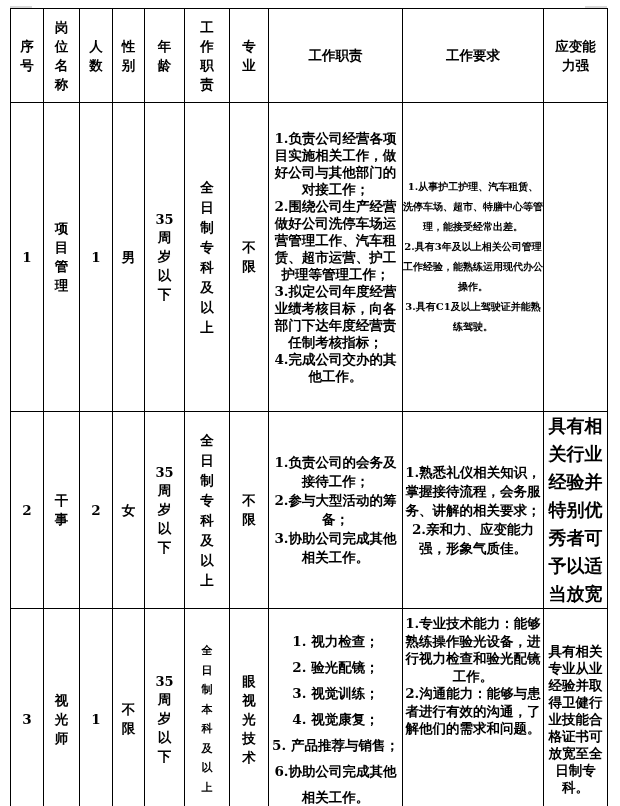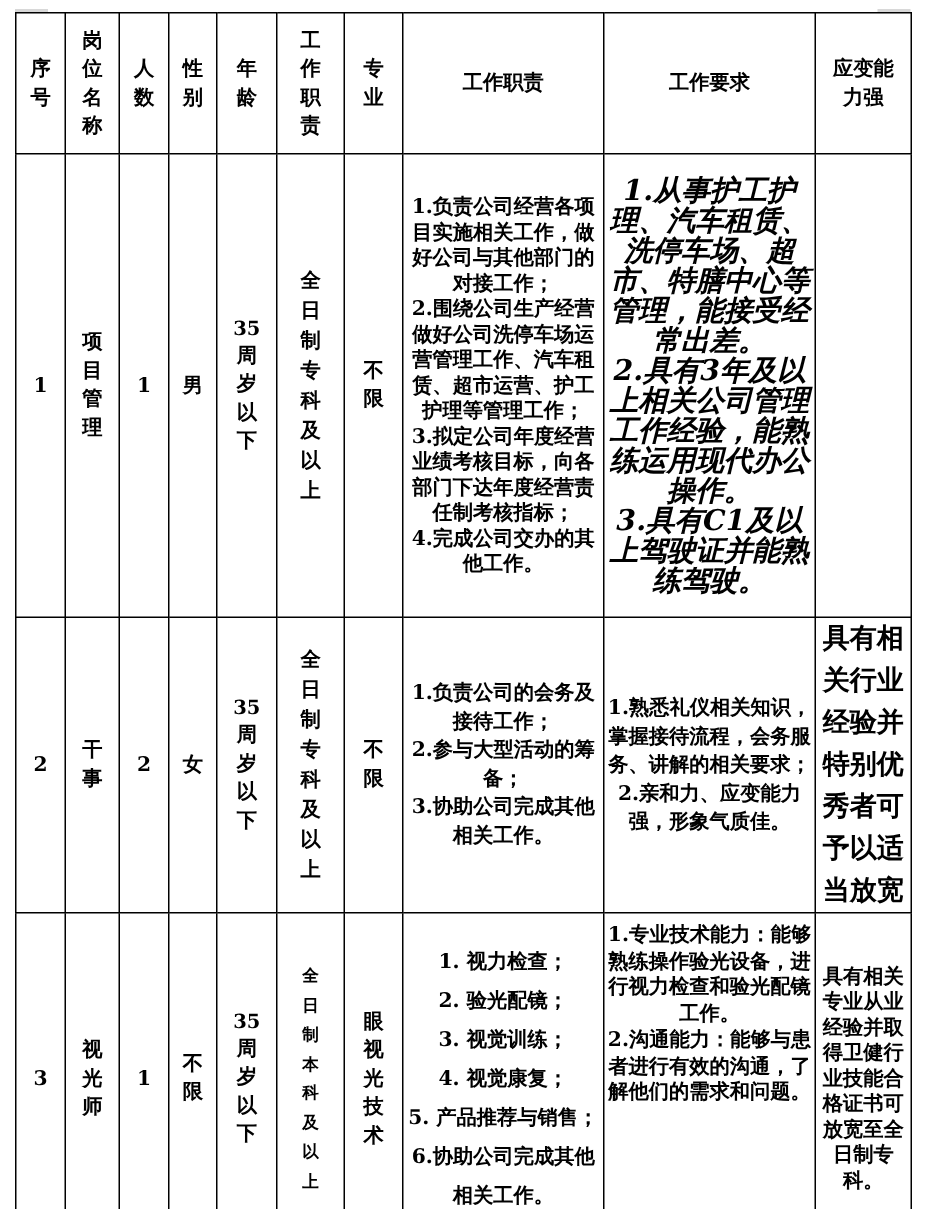--- a/index.html
+++ b/index.html
@@ -65,21 +65,21 @@
     <td>
       <div class="num">35</div>
       <span class="vert">周岁以下</span>
     </td>
     <td><span class="vert2">全日制专科及以上</span></td>
     <td><span class="vert">不限</span></td>
     <td class="para">1.负责公司经营各项目实施相关工作，做好公司与其他部门的对接工作；
 2.围绕公司生产经营做好公司洗停车场运营管理工作、汽车租赁、超市运营、护工护理等管理工作；
 3.拟定公司年度经营业绩考核目标，向各部门下达年度经营责任制考核指标；
 4.完成公司交办的其他工作。</td>
-    <td class="para2" style="font-size:19px;line-height:20px;font-style:italic;">1.从事护工护理、汽车租赁、洗停车场、超市、特膳中心等管理，能接受经常出差。
+    <td class="para2" style="font-size:10px;line-height:20px;">1.从事护工护理、汽车租赁、洗停车场、超市、特膳中心等管理，能接受经常出差。
 2.具有3年及以上相关公司管理工作经验，能熟练运用现代办公操作。
 3.具有C1及以上驾驶证并能熟练驾驶。</td>
     <td class="other"></td>
   </tr>
 
   <tr style="height:162px">
     <td class="num"><span>2</span></td>
     <td><span class="vert">干事</span></td>
     <td class="num"><span>2</span></td>
     <td><span class="vert">女</span></td>

